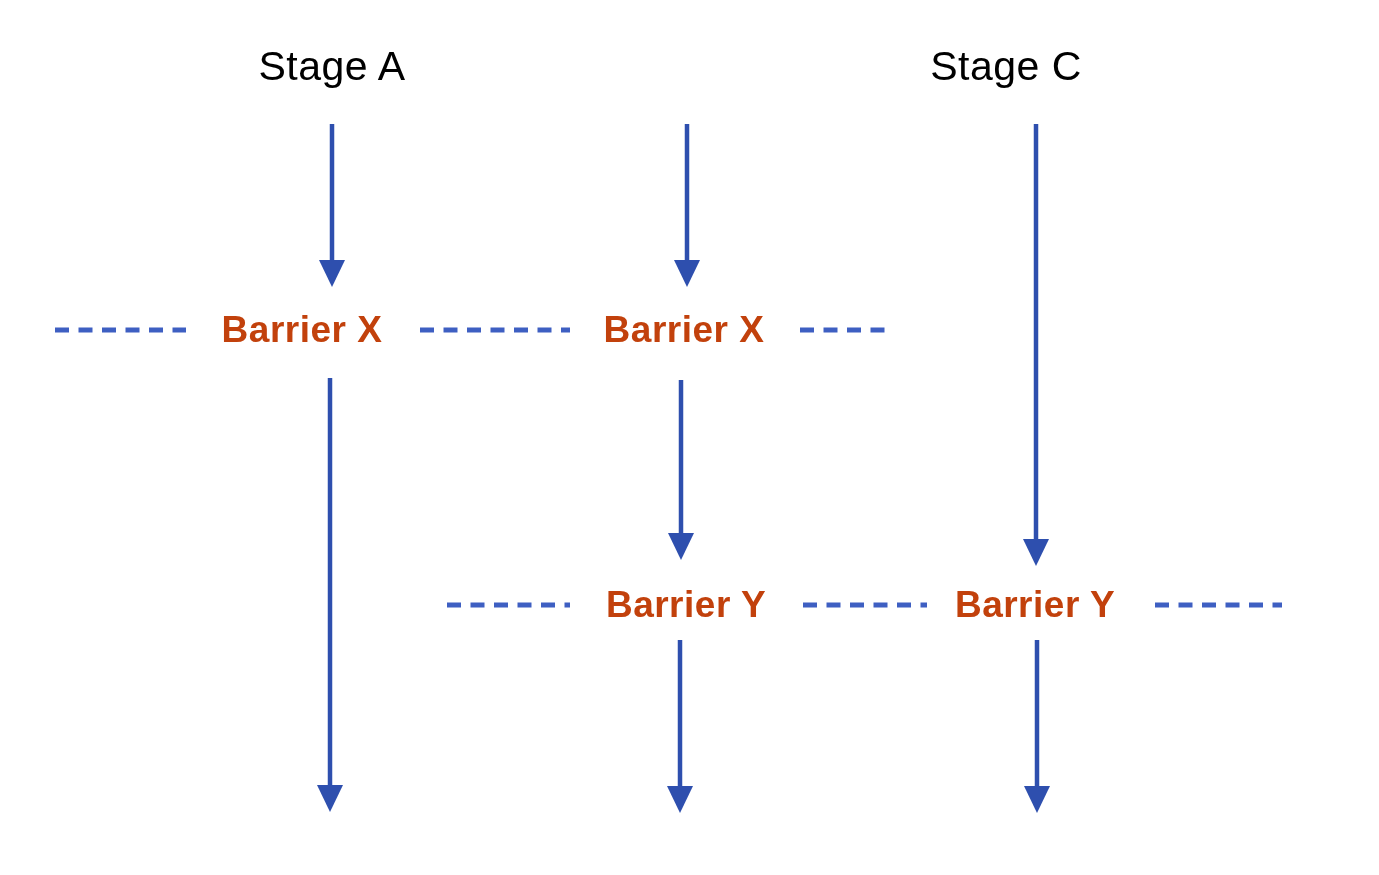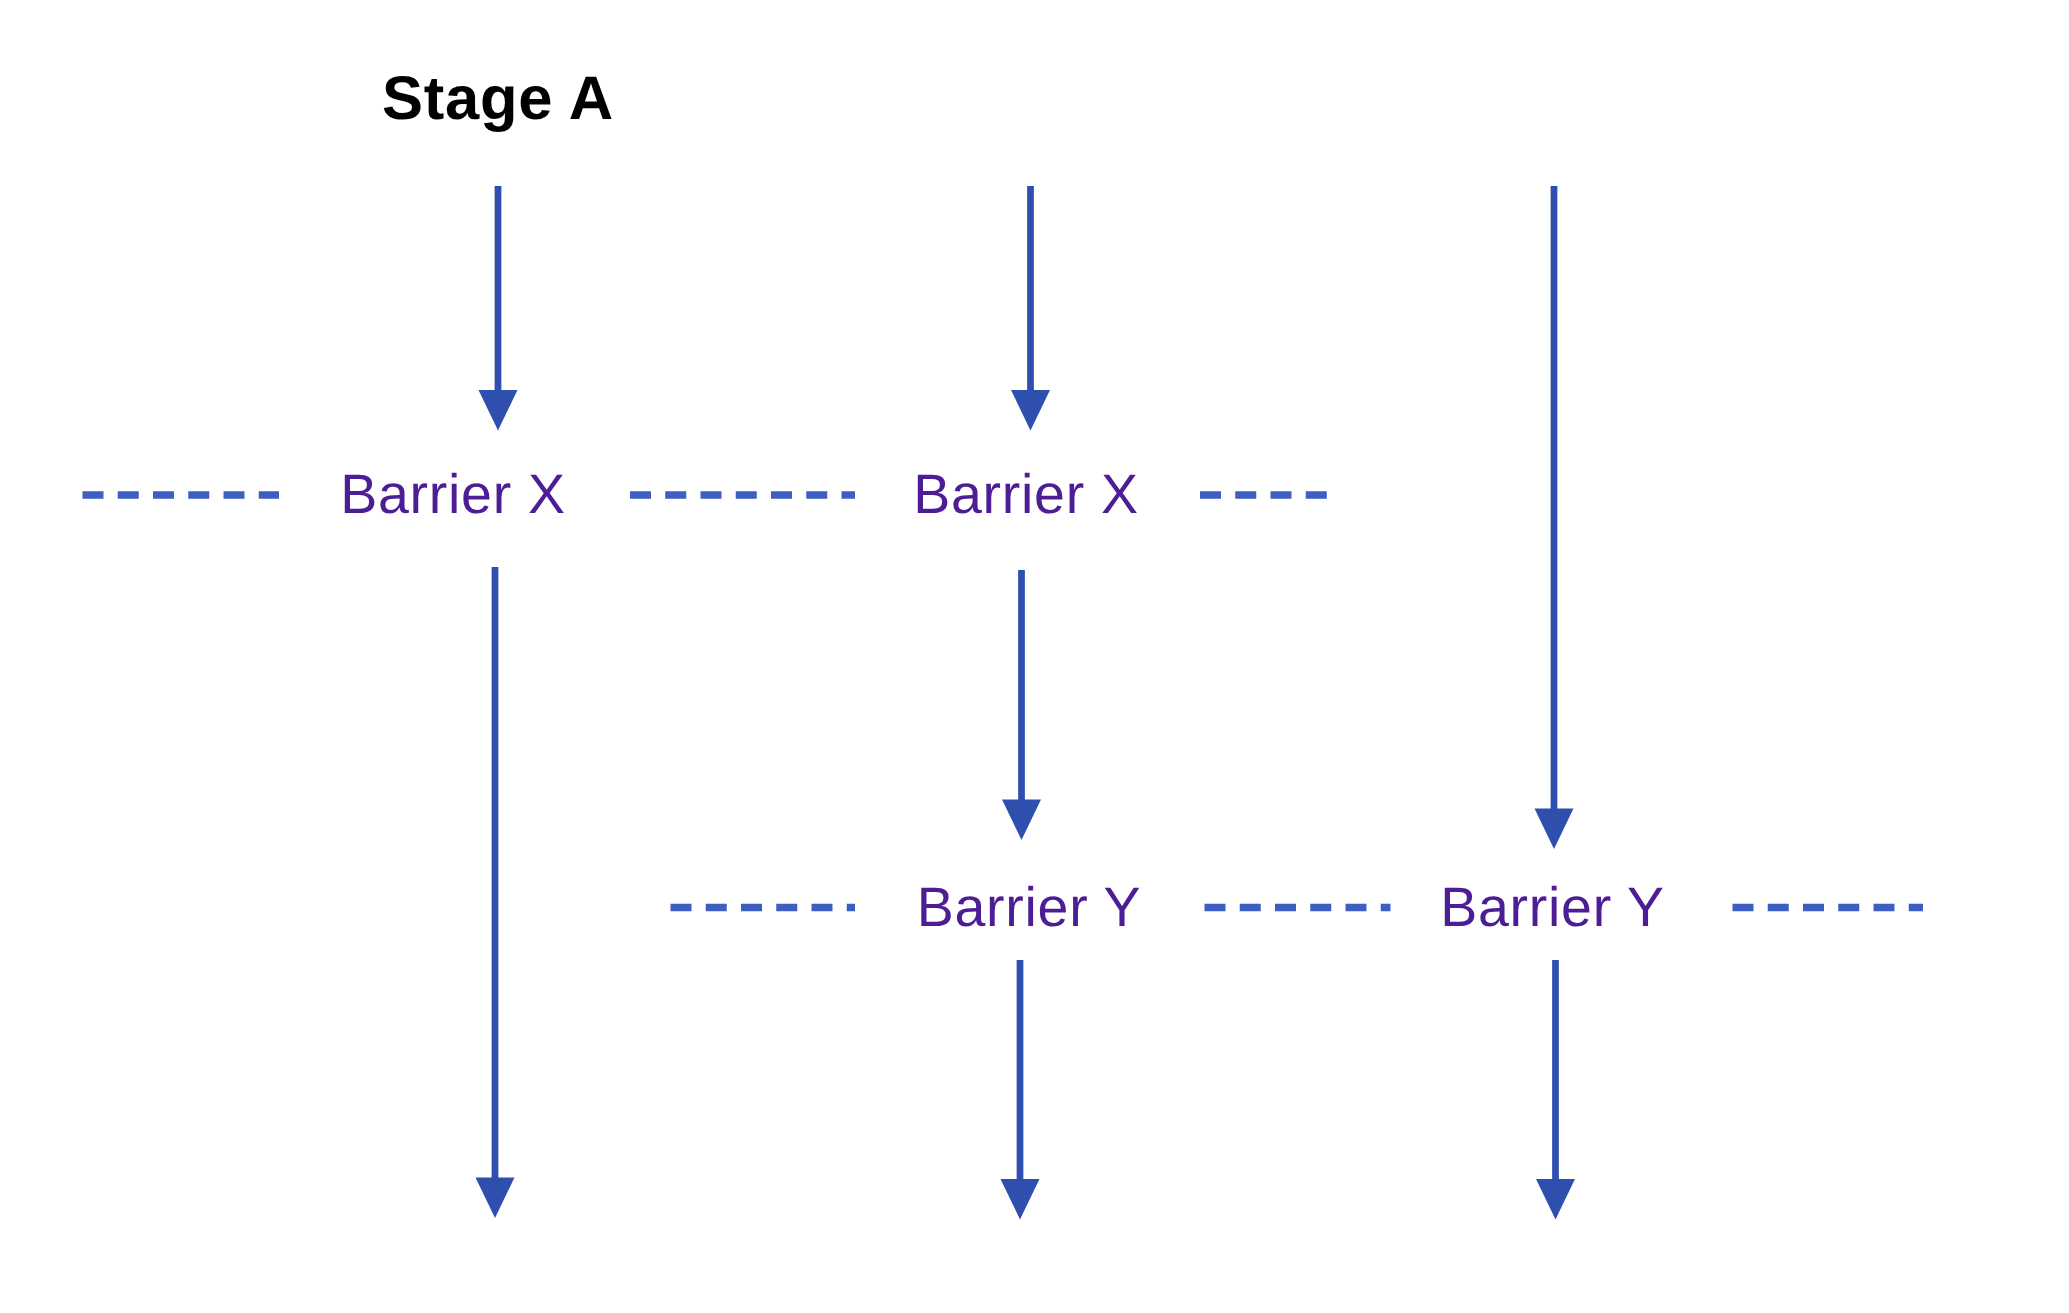--- a/index.html
+++ b/index.html
@@ -17,31 +17,31 @@
   }
   .diagram-svg {
     position: absolute;
     left: 0;
     top: 0;
   }
   .stage-title {
     position: absolute;
     transform: translate(-50%, -50%);
     font-size: 41px;
-    font-weight: bold;
+    font-weight: normal;
     color: #000000;
     white-space: nowrap;
     letter-spacing: 0.5px;
   }
   .barrier-label {
     position: absolute;
     transform: translate(-50%, -50%);
     font-size: 37px;
-    font-weight: 400;
-    color: #4c1d95;
+    font-weight: 700;
+    color: #c2410c;
     white-space: nowrap;
     letter-spacing: 0.5px;
   }
 </style>
 </head>
 <body>
 
 <div class="canvas">
 
   <svg class="diagram-svg" width="1379" height="875" viewBox="0 0 1379 875">
@@ -70,20 +70,21 @@
     <polygon points="667,786 693,786 680,813" fill="#2E4FAE"></polygon>
 
     <line x1="1036" y1="124" x2="1036" y2="542" stroke-width="4.5" stroke="#2E4FAE"></line>
     <polygon points="1023,539 1049,539 1036,566" fill="#2E4FAE"></polygon>
 
     <line x1="1037" y1="640" x2="1037" y2="789" stroke-width="4.5" stroke="#2E4FAE"></line>
     <polygon points="1024,786 1050,786 1037,813" fill="#2E4FAE"></polygon>
   </svg>
 
   <div class="stage-title" style="left:332px; top:66px;">Stage A</div>
+  <div class="stage-title" style="left:1006px; top:66px;">Stage C</div>
 
   <div class="barrier-label" style="left:302px; top:330px;">Barrier X</div>
   <div class="barrier-label" style="left:684px; top:330px;">Barrier X</div>
 
   <div class="barrier-label" style="left:686px; top:605px;">Barrier Y</div>
   <div class="barrier-label" style="left:1035px; top:605px;">Barrier Y</div>
 
 </div>
 
 </body></html>

